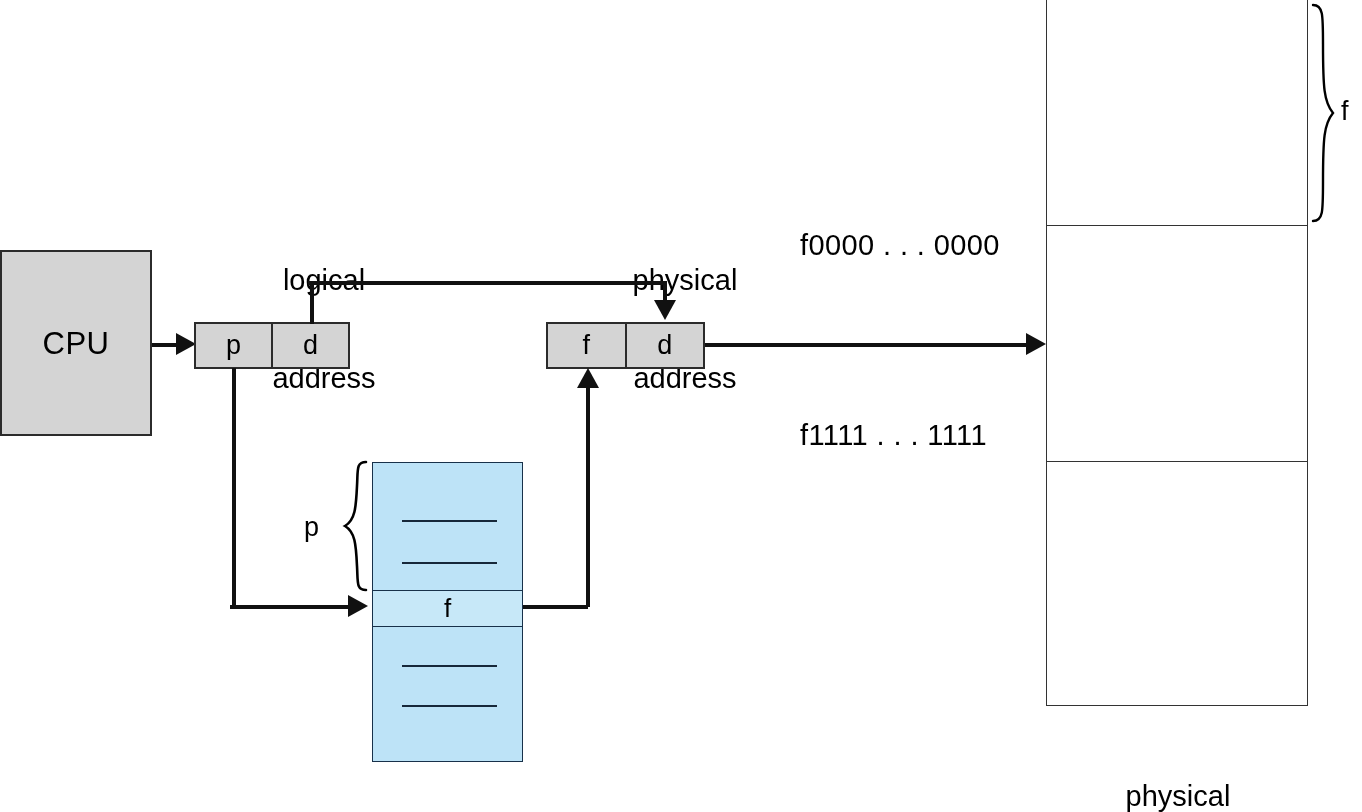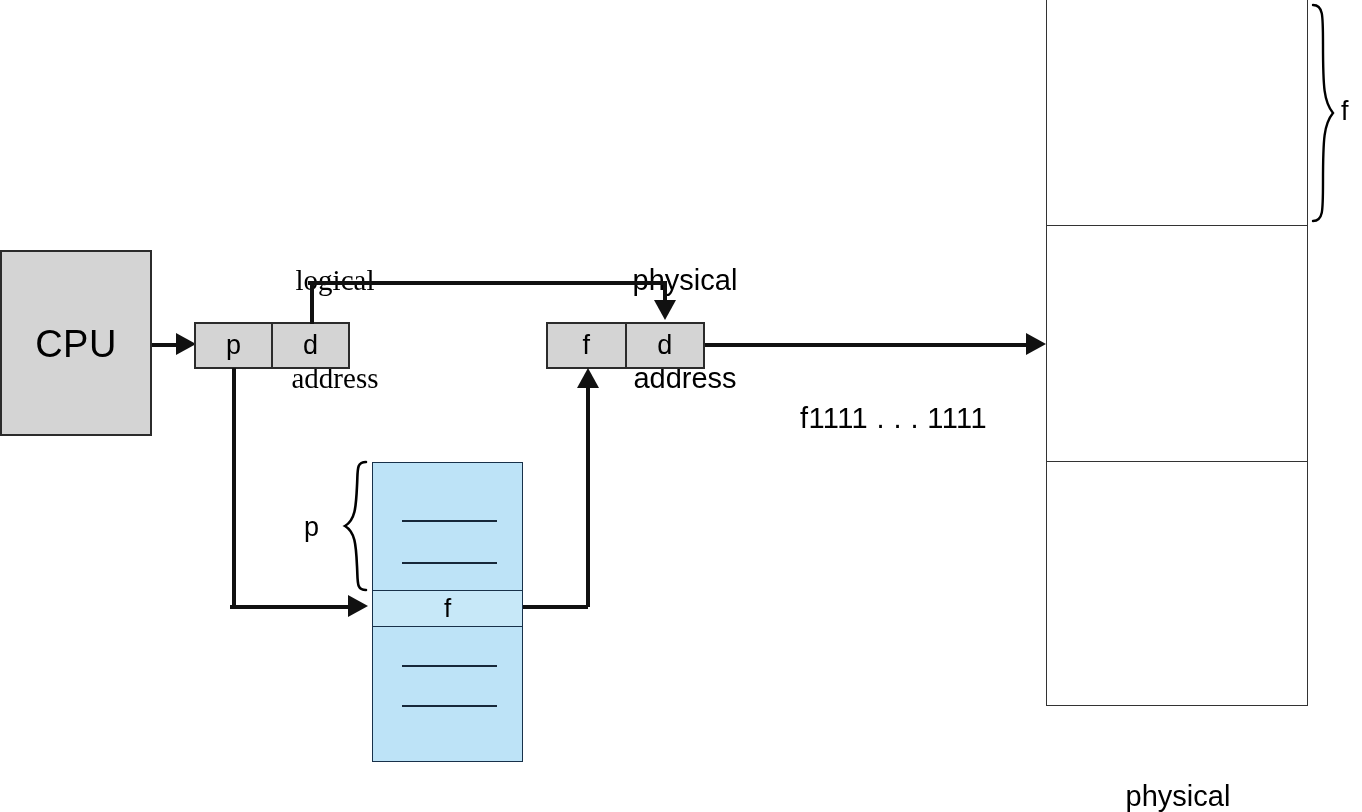--- a/index.html
+++ b/index.html
@@ -38,21 +38,21 @@
   }
   #cpu-label {
     position: absolute;
     left: 0px;
     top: 250px;
     width: 152px;
     height: 189px;
     display: flex;
     align-items: center;
     justify-content: center;
-    font-size: 38px;
+    font-size: 31px;
     letter-spacing: 0.5px;
   }
   
   .cellbox {
     position: absolute;
     background: #d4d4d4;
     border: 2px solid #2b2b2b;
     box-sizing: border-box;
     display: flex;
   }
@@ -184,21 +184,21 @@
 <body>
 
 <div id="canvas">
 
   <div id="cpu-box"></div>
   <div id="cpu-label" class="txt">CPU</div>
 
   <div class="hline" style="left:152px; top:343px; width:30px;"></div>
   <div class="arrow arrow-right" style="left:176px; top:333px;"></div>
 
-  <div class="caption txt" style="left:235px; top:198px; width:200px;font-family:Liberation Serif, serif;">
+  <div class="caption txt" style="left:224px; top:198px; width:200px;">
     <div>logical</div>
     <div>address</div>
   </div>
 
   <div id="logical-box" class="cellbox">
     <div class="cell">p</div>
     <div class="cell right-part">d</div>
   </div>
 
   <div class="caption txt" style="left:585px; top:198px; width:200px;">
@@ -248,20 +248,21 @@
   <div class="pm-divider" style="top:225px;"></div>
   <div class="pm-divider" style="top:461px;"></div>
 
   <div class="brace" style="left:1310px; top:2px;">
     <svg width="26" height="222" viewBox="0 0 26 222">
       <path d="M3 3 C13 3 13 12 13 42 C13 86 14 100 23 111 C14 122 13 136 13 180 C13 210 13 219 3 219" fill="none" stroke="#000000" stroke-width="2.4" stroke-linecap="round"></path>
     </svg>
   </div>
   <div class="brace-label txt" style="left:1341px; top:96px;">f</div>
 
-  <div class="addr-lit txt" style="left:800px; top:402px;">f1111 . . . 1111</div>
+  <div class="addr-lit txt" style="left:800px; top:229px;">f0000 . . . 0000</div>
+  <div class="addr-lit txt" style="left:800px; top:419px;">f1111 . . . 1111</div>
 
   <div class="caption txt" style="left:1078px; top:714px; width:200px;">
     <div>physical</div>
     
   </div>
 
 </div>
 
 </body></html>

